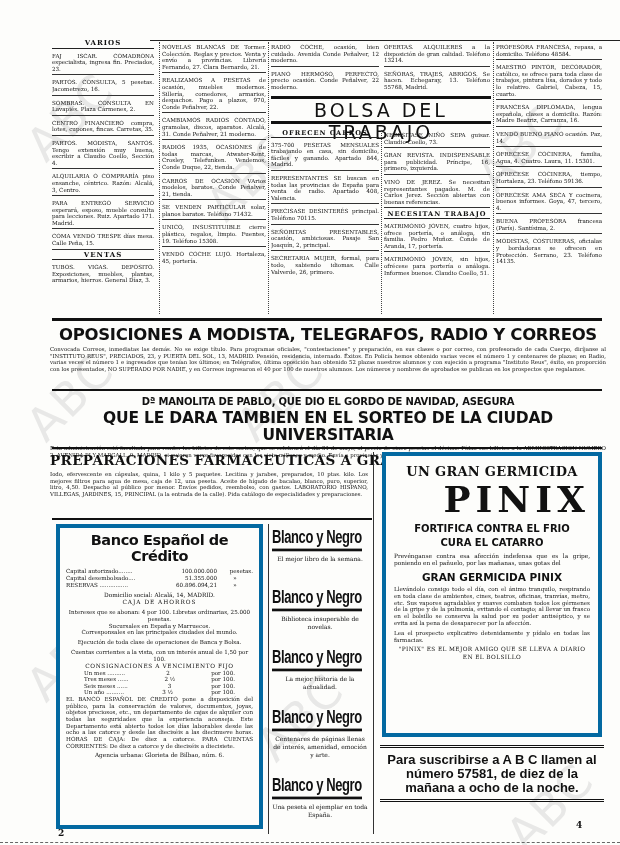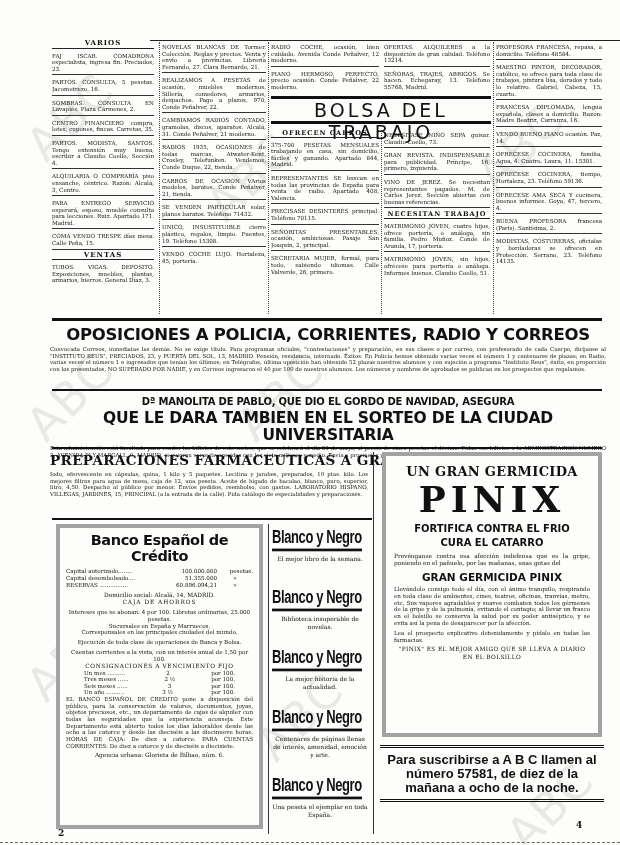--- a/index.html
+++ b/index.html
@@ -10,21 +10,21 @@
   .col { position:absolute; font-size:5.6px; line-height:6.6px; text-align:justify; overflow:hidden; }
   .rule { border-top:1px solid #222; }
   .vrule { position:absolute; border-left:1px dotted #444; }
   .cat { text-align:center; font-weight:bold; font-size:7px; letter-spacing:1px; border-bottom:1px solid #222; margin:0 0 2px 0; padding-bottom:1px; }
   .ad { padding:2px 0 2px 0; border-bottom:1px solid #333; margin-bottom:2px; }
   .heavy { height:3px; background:#111; }
   .bolsa { position:absolute; left:298px; top:95px; width:192px; height:28px; border-top:3px solid #111; border-bottom:3px solid #111; font-family:"DejaVu Sans", sans-serif; font-size:19px; letter-spacing:3px; text-align:center; line-height:22px; }
   .sub { text-align:center; font-weight:bold; font-size:6.6px; letter-spacing:1px; border-bottom:1px solid #222; margin-bottom:2px; }
   .headline { font-family:"DejaVu Sans", sans-serif; font-weight:bold; text-align:center; }
   .body-small { font-size:5.4px; line-height:6.5px; text-align:justify; }
-  .box { position:absolute; border:4px solid #a3a3a3; background:#fdfdfb; }
+  .box { position:absolute; border:4px solid #0369a1; background:#fdfdfb; }
   .bn-label { font-family:"Liberation Sans", sans-serif; font-weight:bold; font-size:13px; letter-spacing:-0.4px; transform:scaleY(1.35); transform-origin:left top; display:inline-block; border-bottom:2px solid #111; padding-bottom:1px; }
   .bn-text { text-align:center; font-size:6px; line-height:8px; margin-top:6px; }
   .watermark { position:absolute; font-family:"DejaVu Sans", sans-serif; font-size:46px; color:rgba(170,170,170,0.25); transform:rotate(-45deg); letter-spacing:2px; pointer-events:none; }
   .cons-row { display:flex; justify-content:space-between; font-size:5.6px; padding:0 18px; line-height:6.6px; }
 </style>
 </head>
 <body>
 
 <div class="page">
 
@@ -111,21 +111,21 @@
     <div class="ad">OFRECESE COCINERA, familia, Agua, 4. Cuatro. Laura, 11. 15301.</div>
     <div class="ad">OFRECESE COCINERA, tiempo, Hortaleza, 23. Teléfono 59136.</div>
     <div class="ad">OFRECESE AMA SECA Y cocinera, buenos informes. Goya, 47, tercero, 4.</div>
     <div class="ad">BUENA PROFESORA francesa (París). Santísima, 2.</div>
     <div class="ad" style="border-bottom:none;">MODISTAS, COSTURERAS, oficialas y bordadoras se ofrecen en Protección. Serrano, 23. Teléfono 14135.</div>
   </div>
 
   <div class="abs heavy" style="left:52px;top:318px;width:550px;"></div>
 
   <div class="abs" style="left:50px;top:325px;width:556px;">
-    <div class="headline" style="font-size:16.5px;line-height:19px;letter-spacing:-0.3px;">OPOSICIONES A POLICIA, CORRIENTES, RADIO Y CORREOS</div>
+    <div class="headline" style="font-size:16.5px;line-height:19px;letter-spacing:-0.3px;">OPOSICIONES A MODISTA, TELEGRAFOS, RADIO Y CORREOS</div>
     <div class="body-small" style="margin-top:2px;">Convocada Correos, inmediatas las demás. No se exige título. Para programas oficiales, "contestaciones" y preparación, en sus clases o por correo, con profesorado de cada Cuerpo, diríjanse al "INSTITUTO REUS", PRECIADOS, 23, y PUERTA DEL SOL, 13, MADRID. Pensión, residencia, internado. Éxitos. En Policía hemos obtenido varias veces el número 1 y centenares de plazas; en Radio, varias veces el número 1 e ingresados que tenían los últimos; en Telégrafos, última oposición han obtenido 52 plazas nuestros alumnos y con sujeción a programa "Instituto Reus", éxito, en proporción con los presentados, NO SUPERADO POR NADIE, y en Correos ingresaron el 40 por 100 de nuestros alumnos. Los números y nombres de aprobados se publican en los prospectos que regalamos.</div>
   </div>
 
   <div class="abs rule" style="left:52px;top:389px;width:550px;border-top:2px solid #111;"></div>
 
   <div class="abs" style="left:50px;top:393px;width:556px;">
     <div class="headline" style="font-size:10px;line-height:17px;letter-spacing:-0.2px;">Dª MANOLITA DE PABLO, QUE DIO EL GORDO DE NAVIDAD, ASEGURA</div>
     <div class="headline" style="font-size:15.5px;line-height:17px;letter-spacing:-0.2px;">QUE LE DARA TAMBIEN EN EL SORTEO DE LA CIUDAD UNIVERSITARIA</div>
     <div class="body-small" style="margin-top:1px;">Esta administración está facultada para vender los billetes de este sorteo, que se celebrará el día 31 de mayo, al precio de cinco pesetas el décimo. Pídan sus billetes a la ADMINISTRACION NUMERO 2, AVENIDA PI Y MARGALL, 9, MADRID, si quieren verse favorecidos con los siete millones y medio. Envía a provincias y extranjero. Pídase un décimo.</div>
   </div>
@@ -213,21 +213,21 @@
     <div style="height:60px;">
       <span class="bn-label">Blanco y Negro</span>
       <div class="bn-text" style="margin-top:10px;">Una peseta el ejemplar en toda España.</div>
     </div>
   </div>
 
   <div class="vrule" style="left:373px;top:452px;height:382px;border-left:1px solid #333;"></div>
 
   <div class="box" style="left:382px;top:452px;width:220px;height:285px;padding:6px 8px;text-align:center;">
     <div style="font-family:'DejaVu Serif',serif;font-weight:bold;font-size:13px;letter-spacing:0.3px;margin-top:2px;">UN GRAN GERMICIDA</div>
-    <div style="font-family:'DejaVu Serif',serif;font-weight:bold;font-size:36px;line-height:40px;letter-spacing:5px;">PINIX</div>
+    <div style="font-family:'DejaVu Serif',serif;font-weight:bold;font-size:36px;line-height:40px;letter-spacing:5px;text-align:right;">PINIX</div>
     <div style="font-family:'DejaVu Sans',sans-serif;font-weight:bold;font-size:10px;margin-top:4px;">FORTIFICA CONTRA EL FRIO</div>
     <div style="font-family:'DejaVu Sans',sans-serif;font-weight:bold;font-size:10px;margin-top:3px;">CURA EL CATARRO</div>
     <div style="font-size:5.8px;line-height:7px;text-align:justify;margin-top:5px;">Prevénganse contra esa afección indefensa que es la gripe, poniendo en el pañuelo, por las mañanas, unas gotas del</div>
     <div style="font-family:'DejaVu Sans',sans-serif;font-weight:bold;font-size:10.5px;margin-top:4px;">GRAN GERMICIDA PINIX</div>
     <div style="font-size:5.6px;line-height:6.8px;text-align:justify;margin-top:3px;">Llevándolo consigo todo el día, con el ánimo tranquilo, respirando en toda clase de ambientes, cines, teatros, oficinas, tranvías, metro, etc. Sus vapores agradables y suaves combaten todos los gérmenes de la gripe y de la pulmonía, evitando el contagio; al llevar un frasco en el bolsillo se conserva la salud por su poder antiséptico, y se evita así la pena de desaparecer por la afección.</div>
     <div style="font-size:5.6px;line-height:6.8px;text-align:justify;margin-top:3px;">Lea el prospecto explicativo detenidamente y pídalo en todas las farmacias.</div>
     <div style="font-size:5.8px;line-height:7.2px;text-align:center;margin-top:3px;letter-spacing:0.4px;">"PINIX" ES EL MEJOR AMIGO QUE SE LLEVA A DIARIO EN EL BOLSILLO</div>
   </div>
 
   <div class="abs" style="left:380px;top:745px;width:224px;border-top:3px double #111;border-bottom:3px double #111;padding:5px 4px 4px 4px;">

